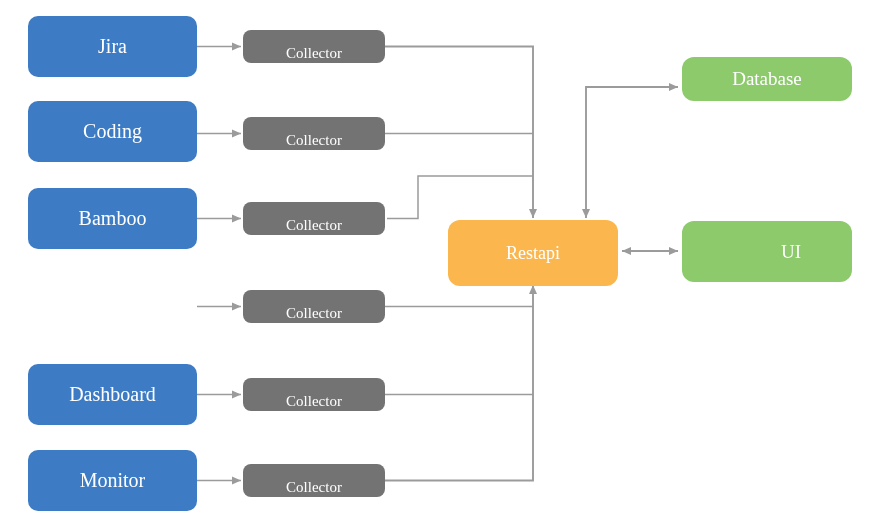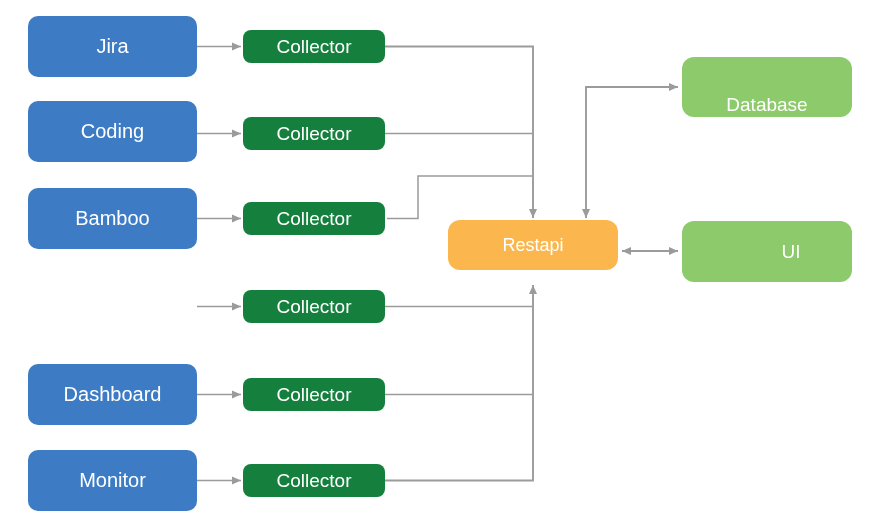--- a/index.html
+++ b/index.html
@@ -16,42 +16,44 @@
   .edge-thick { stroke-width: 1.9; }
   .node {
     position: absolute;
     display: flex;
     flex-direction: column;
     align-items: center;
     justify-content: center;
     color: #ffffff;
     text-align: center;
     line-height: 1.25;
+    font-family: Liberation Serif, serif;
   }
   .src {
     left: 28px; width: 169px; height: 61px;
     background: #3d7cc4; border-radius: 10px;
     font-size: 20px;
   }
   .col {
     left: 243px; width: 142px; height: 33px;
-    background: #15803d; border-radius: 8px;
-    font-size: 19px;
+    background: #737373; border-radius: 8px;
+    font-size: 15px;
+    justify-content: flex-end;
   }
   .restapi {
-    left: 448px; top: 220px; width: 170px; height: 50px;
+    left: 448px; top: 220px; width: 170px; height: 66px;
     background: #fbb74d; border-radius: 12px;
     font-size: 18px;
   }
   .green {
     left: 682px; width: 170px;
     background: #8cca6c; border-radius: 12px;
     font-size: 19px;
   }
-  .database { top: 57px; height: 60px; justify-content: flex-end; }
+  .database { top: 57px; height: 44px; }
   .dashboard { top: 221px; height: 61px; padding-left: 48px; }
 </style>
 </head>
 <body>
 
 <div class="canvas">
 
   <svg class="connectors" viewBox="0 0 889 524" xmlns="http://www.w3.org/2000/svg">
     <defs>
       <marker id="ah" markerUnits="userSpaceOnUse" markerWidth="10" markerHeight="9" refX="9" refY="4.5" orient="auto-start-reverse">

